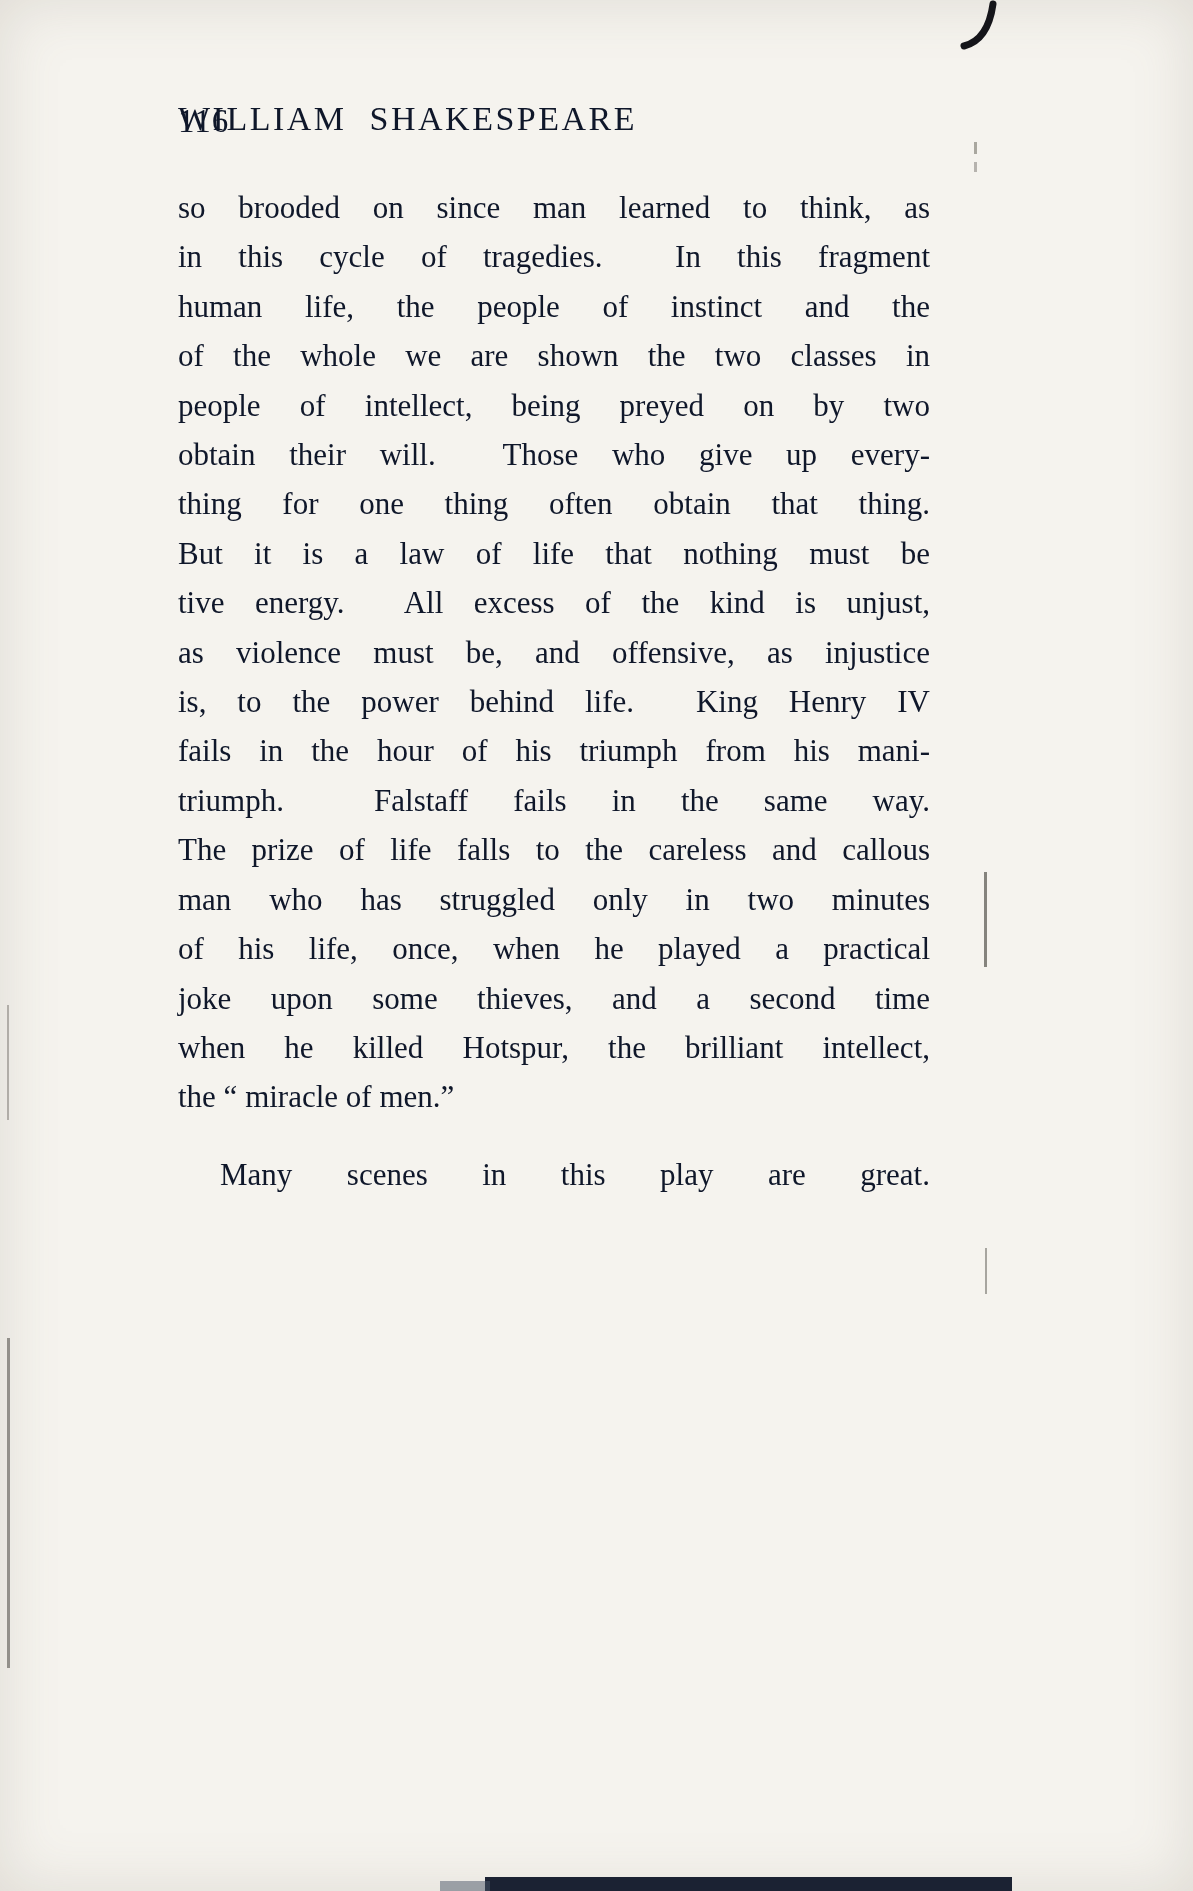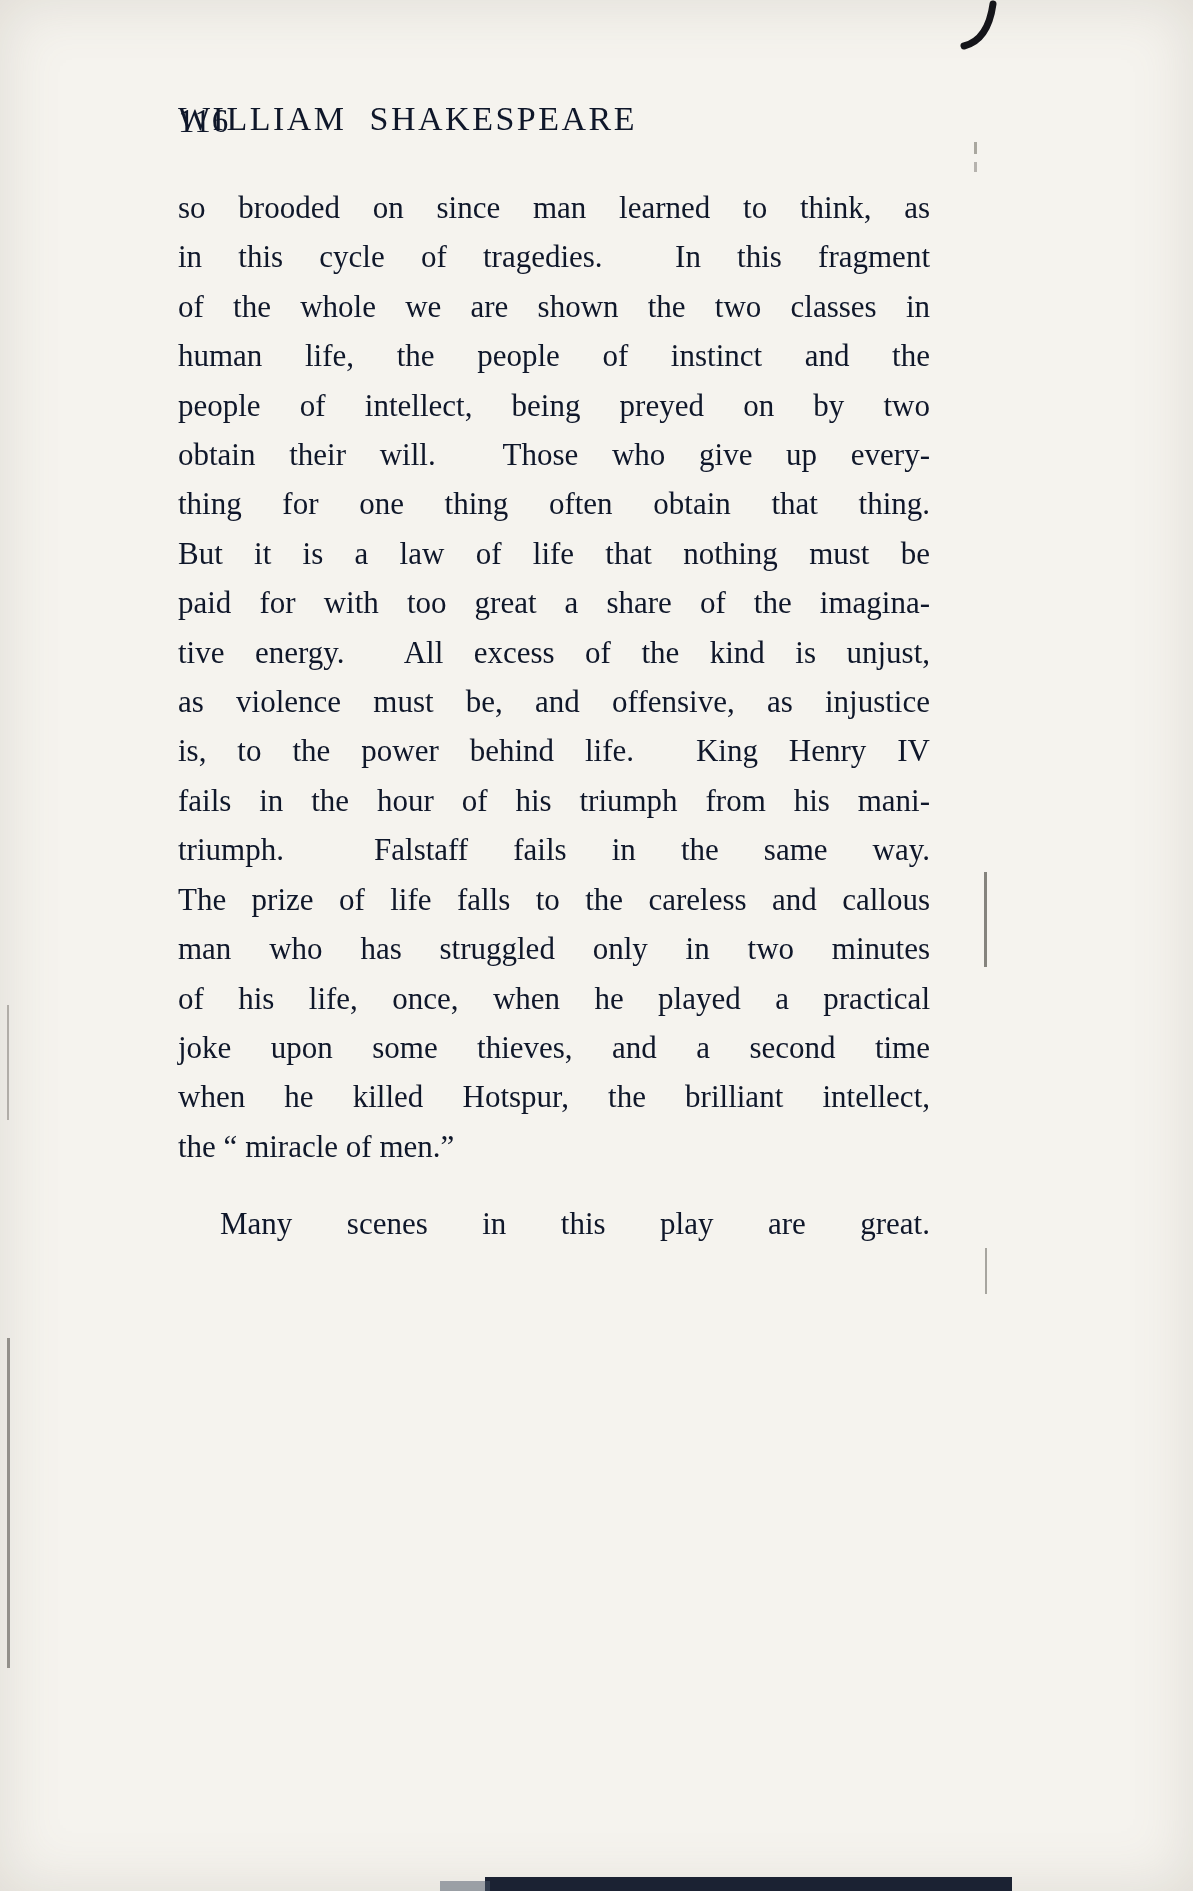--- a/index.html
+++ b/index.html
@@ -69,27 +69,26 @@
 <div class="page">
 
   <div class="content">
     <div class="header">
       <span class="page-number">116</span>
       <div class="running-title">WILLIAM SHAKESPEARE</div>
     </div>
     <div class="body-text">
         <div class="line just">so brooded on since man learned to think, as</div>
         <div class="line just">in this cycle of tragedies.  In this fragment</div>
+        <div class="line just">human life, the people of instinct and the</div>
         <div class="line just">of the whole we are shown the two classes in</div>
-        <div class="line just">human life, the people of instinct and the</div>
         <div class="line just">people of intellect, being preyed on by two</div>
         <div class="line just">obtain their will.  Those who give up every-</div>
         <div class="line just">thing for one thing often obtain that thing.</div>
         <div class="line just">But it is a law of life that nothing must be</div>
-        <div class="line just">paid for with too great a share of the imagina-</div>
         <div class="line just">tive energy.  All excess of the kind is unjust,</div>
         <div class="line just">as violence must be, and offensive, as injustice</div>
         <div class="line just">is, to the power behind life.  King Henry IV</div>
         <div class="line just">fails in the hour of his triumph from his mani-</div>
         <div class="line just">triumph.  Falstaff fails in the same way.</div>
         <div class="line just">The prize of life falls to the careless and callous</div>
         <div class="line just">man who has struggled only in two minutes</div>
         <div class="line just">of his life, once, when he played a practical</div>
         <div class="line just">joke upon some thieves, and a second time</div>
         <div class="line just">when he killed Hotspur, the brilliant intellect,</div>

